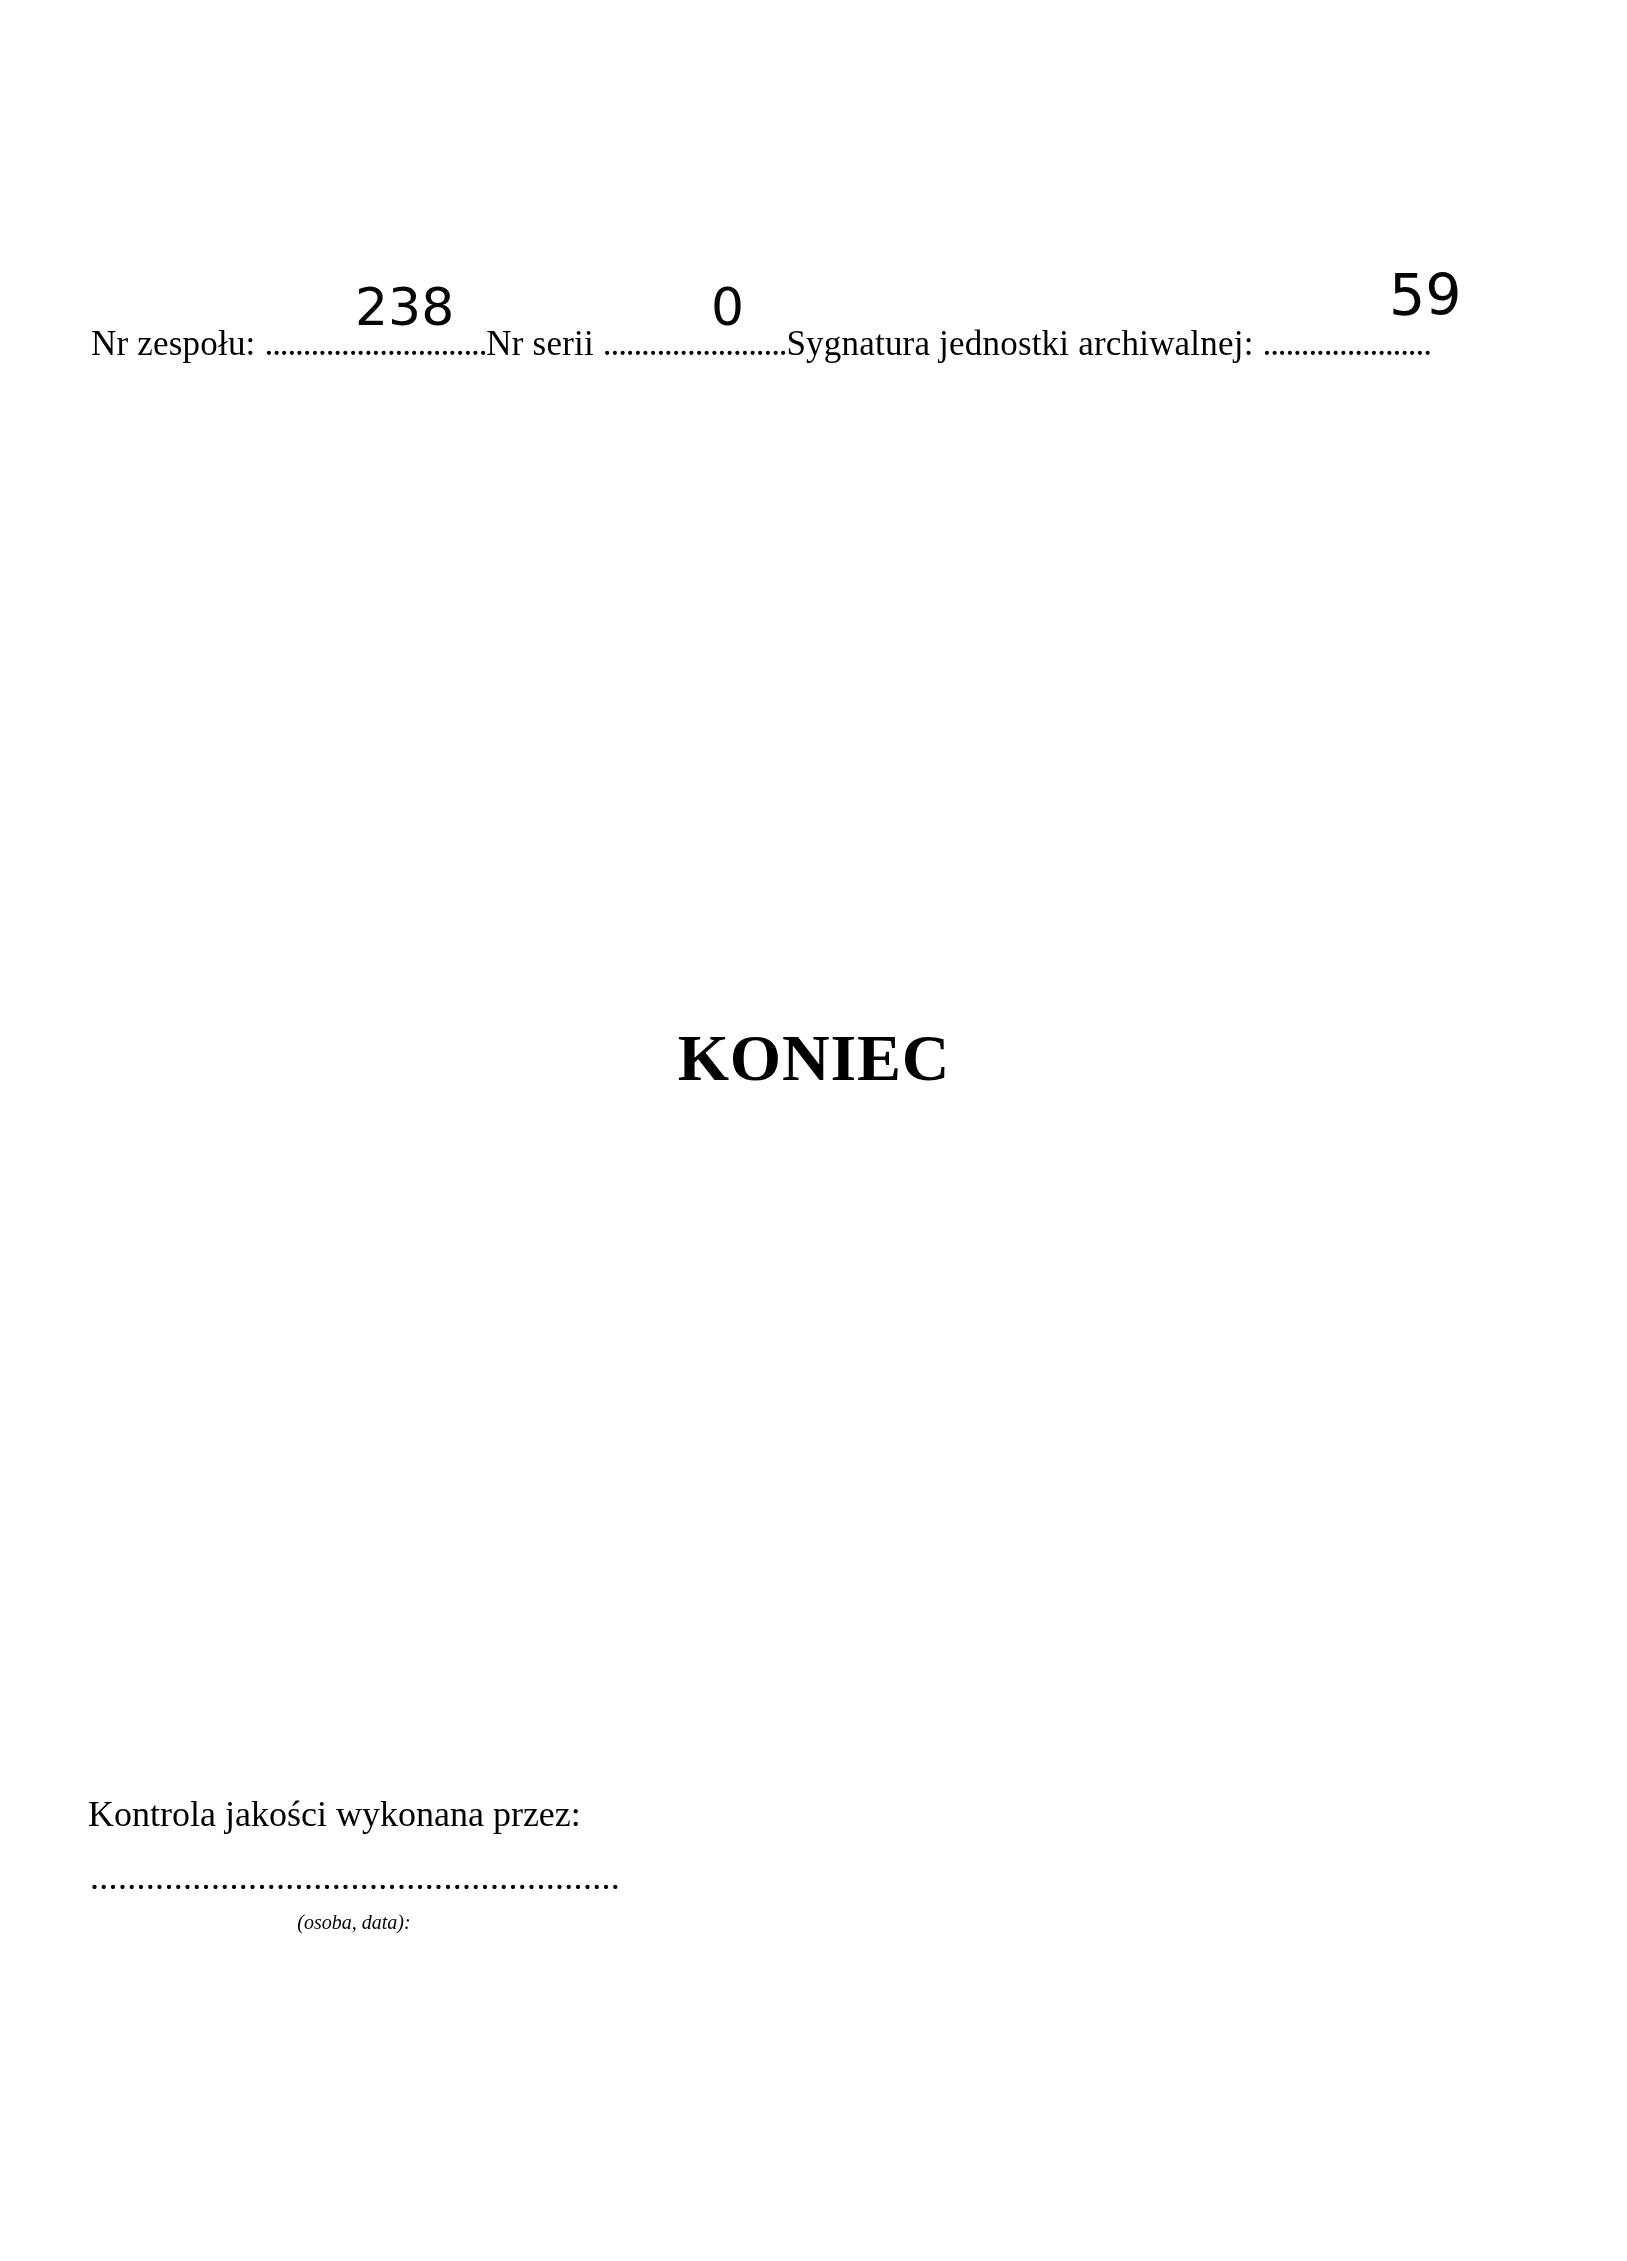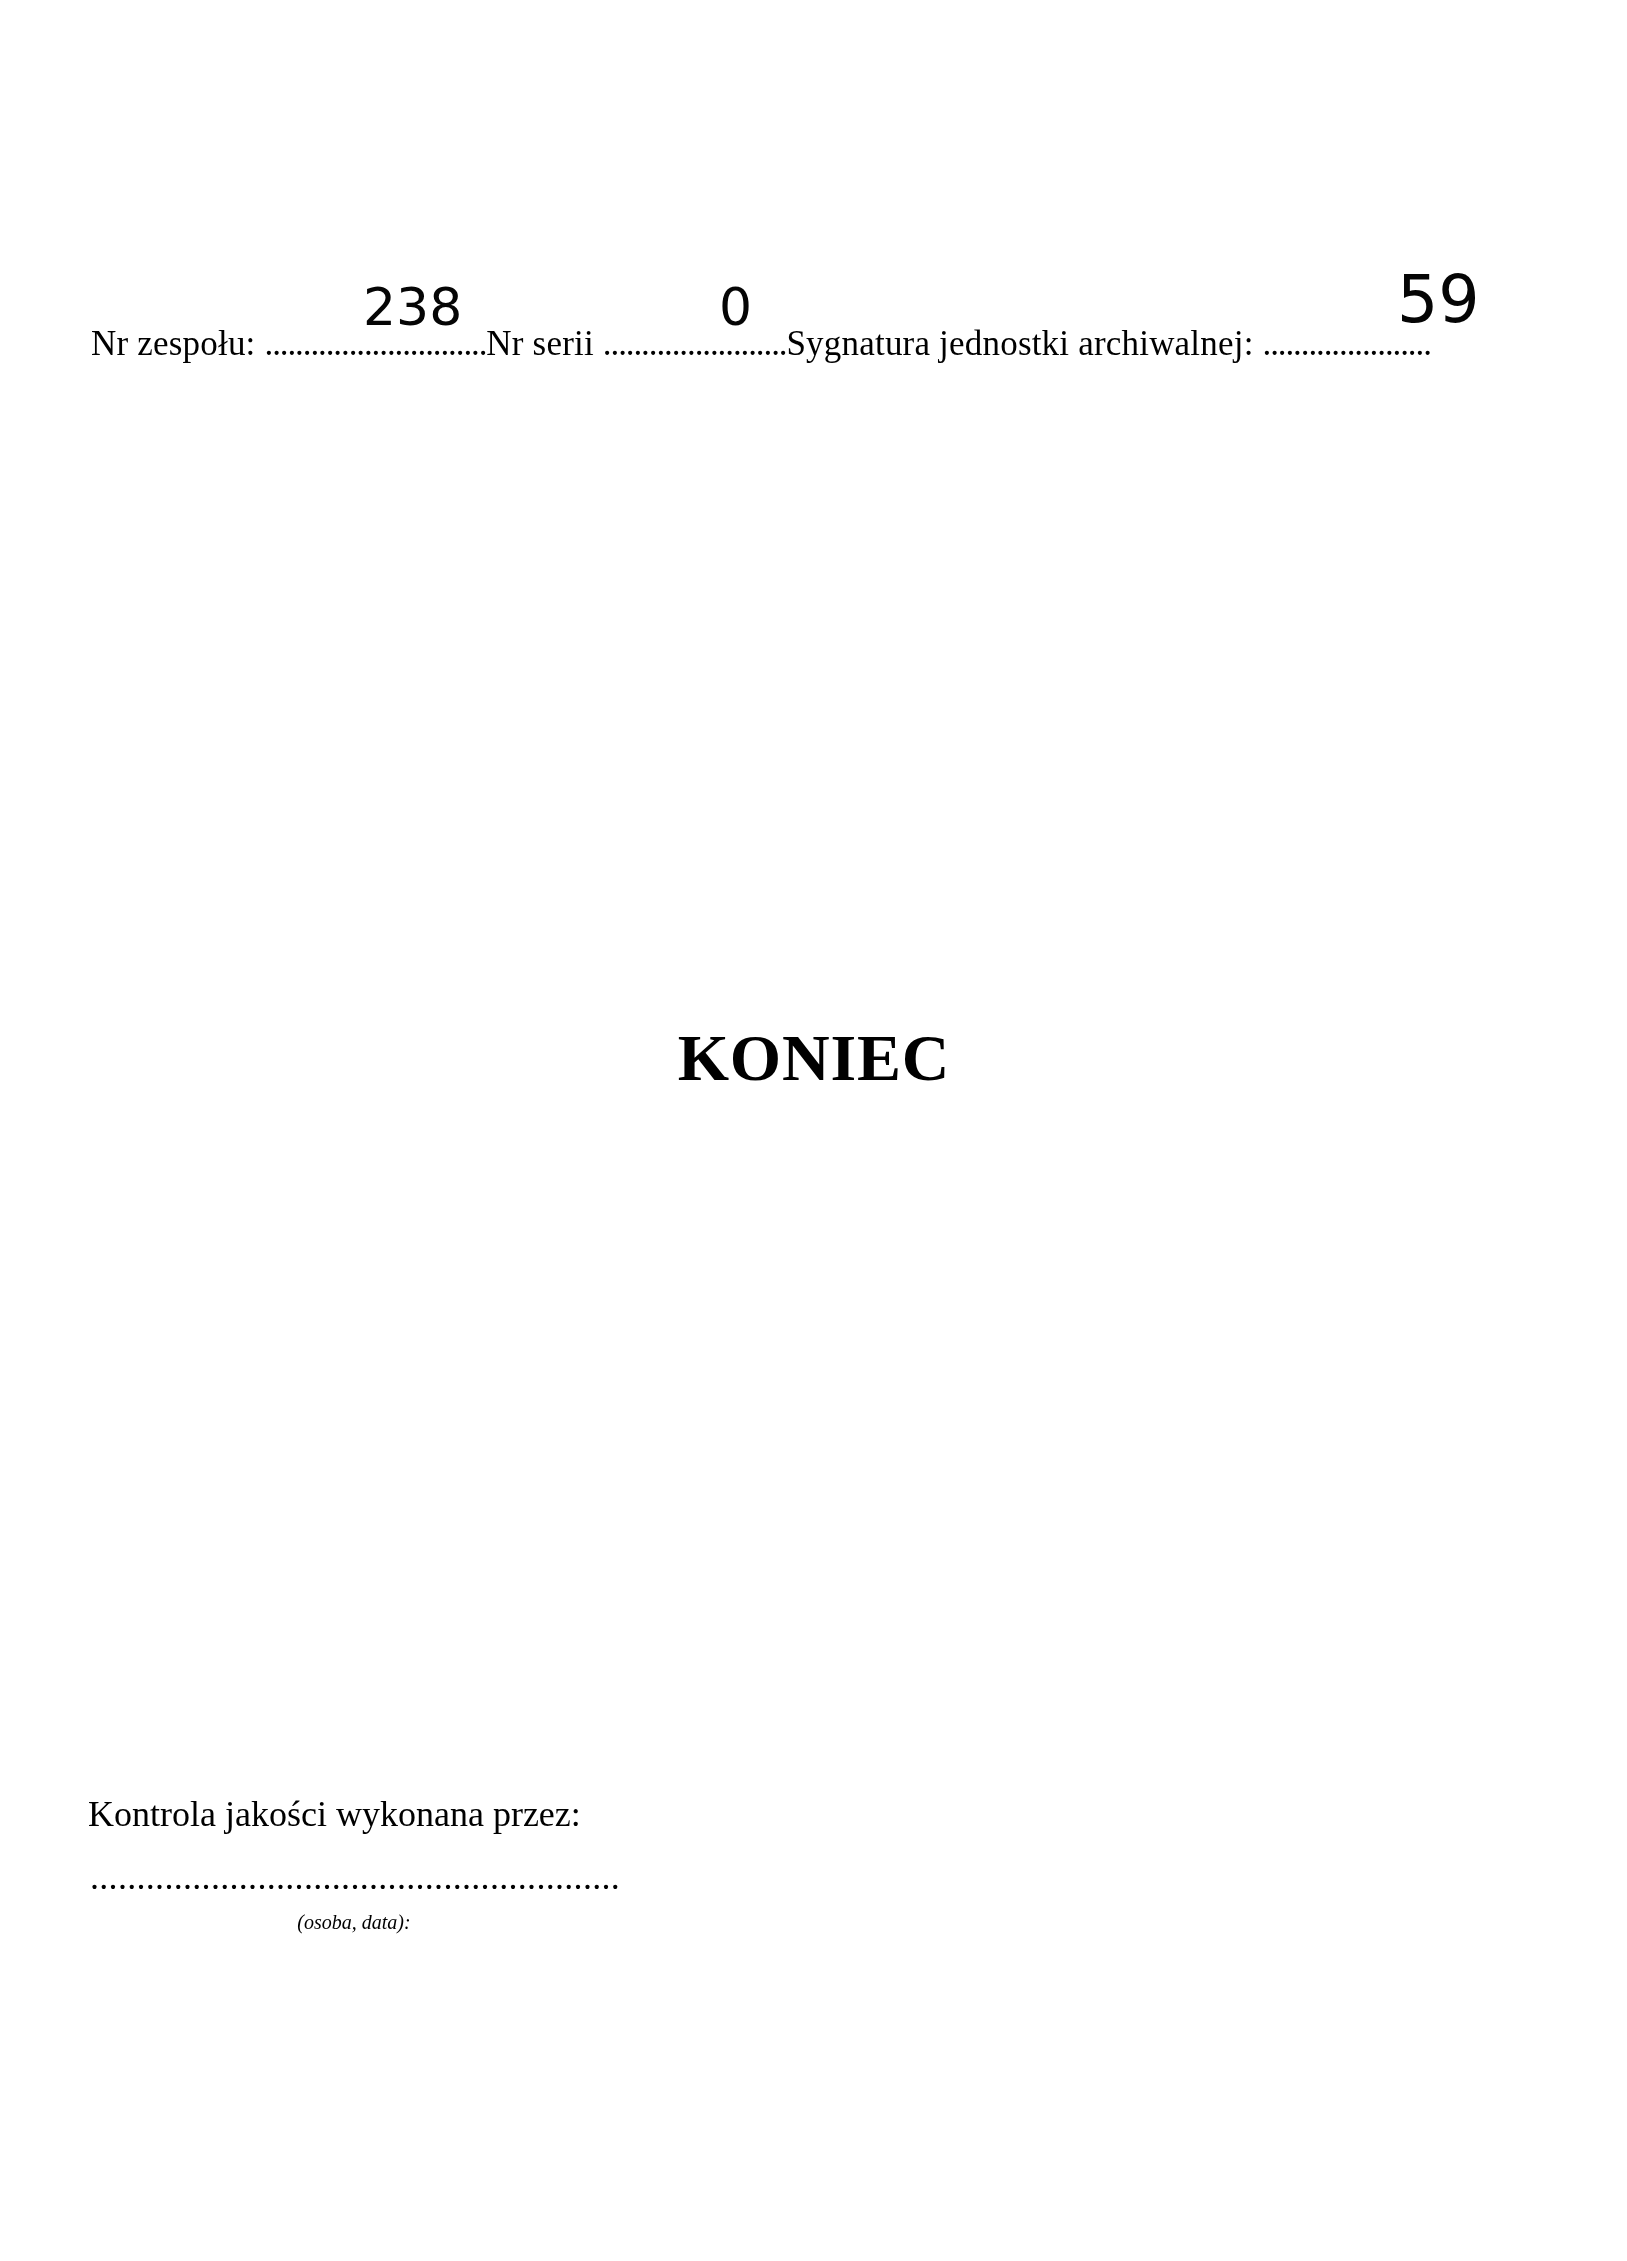--- a/index.html
+++ b/index.html
@@ -24,25 +24,24 @@
     font-size: 35px;
     letter-spacing: 0.2px;
   }
   .dots {
     letter-spacing: -1.1px;
   }
   .fill-value {
     font-family: "DejaVu Sans", sans-serif;
     font-size: 52px;
     color: #050505;
-    margin-left: 8px;
   }
   .value-zespol { left: 355px; top: 281px; }
   .value-seria  { left: 711px; top: 281px; }
-  .value-sygnatura { left: 1389px; top: 267px; font-size: 65px; }
+  .value-sygnatura { left: 1389px; top: 267px; font-size: 57px; }
 
   .koniec {
     left: 0;
     top: 1025px;
     width: 1628px;
     text-align: center;
     font-size: 66px;
     font-weight: bold;
     letter-spacing: 0.8px;
   }

